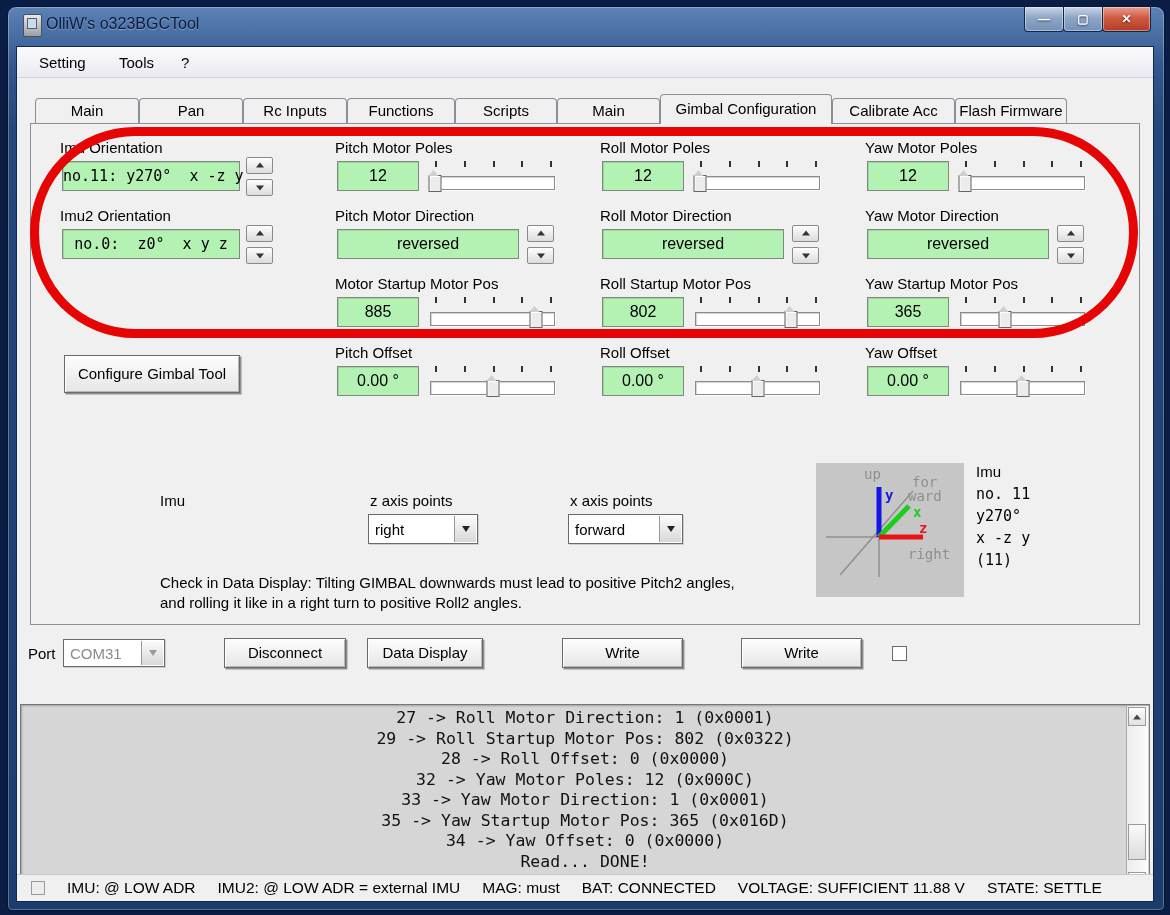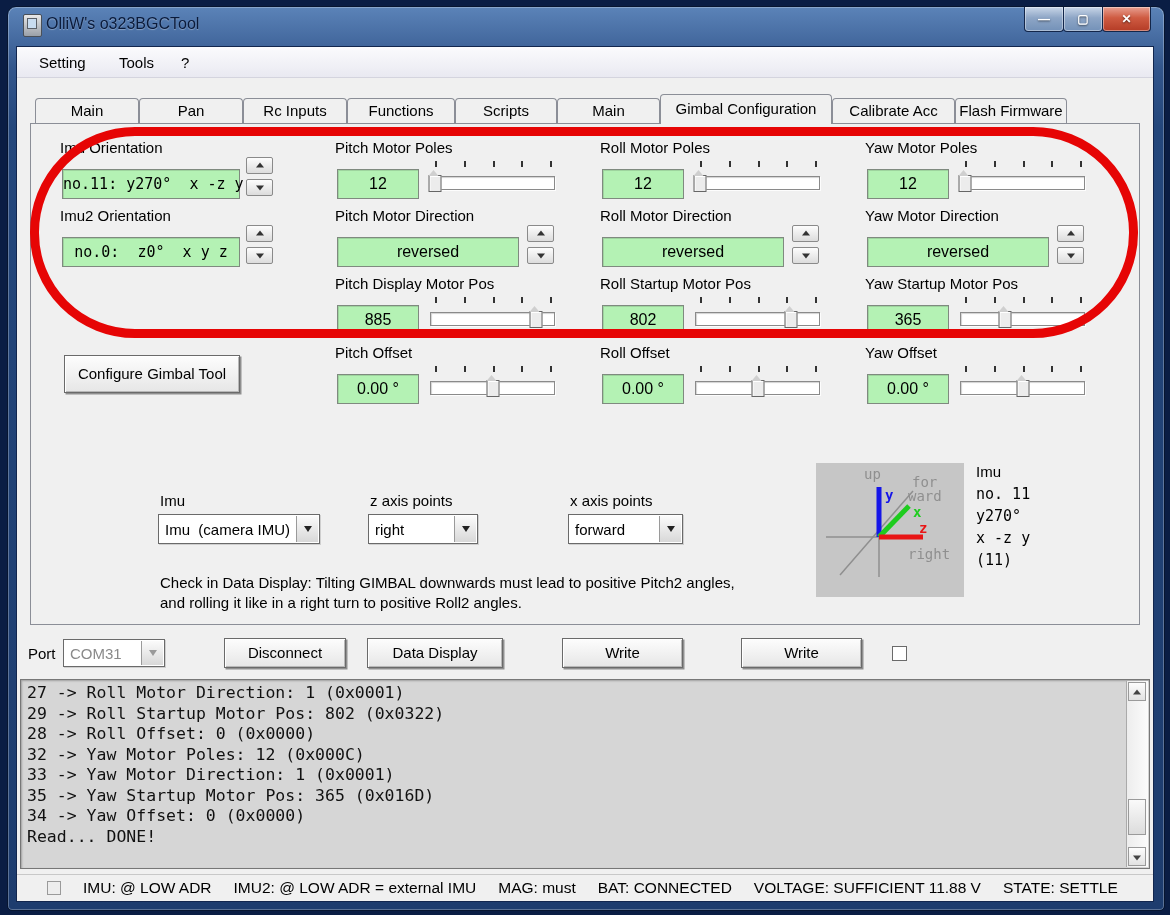--- a/index.html
+++ b/index.html
@@ -25,21 +25,21 @@
            border-bottom:1px solid #d4d4de;}
   .menu-item{position:absolute;top:5px;font-size:15px;padding:2px 6px;}
   
   .tab{position:absolute;box-sizing:border-box;border:1px solid #8b8e97;border-bottom:none;border-radius:4px 4px 0 0;
        background:#f0f0f0;text-align:center;font-size:15px;line-height:24px;}
   .tab.active{background:#f0f0f0;z-index:6;line-height:28px;box-shadow:0 2px 0 #f0f0f0;}
   .panel{position:absolute;left:30px;top:123px;width:1110px;height:502px;border:1px solid #8b8e97;background:#f0f0f0;box-sizing:border-box;z-index:1;}
   
   .lbl{position:absolute;font-size:15px;white-space:nowrap;z-index:3;}
   .greenbox{position:absolute;box-sizing:border-box;background:#b4f2b4;border:1px solid #7f8a7f;
-            box-shadow:inset 1px 1px 0 rgba(0,0,0,.12);text-align:center;font-size:16px;line-height:28px;z-index:3;white-space:pre;margin-top:8px;}
+            box-shadow:inset 1px 1px 0 rgba(0,0,0,.12);text-align:center;font-size:16px;line-height:28px;z-index:3;white-space:pre;}
   .greenbox.mono{font-family:"DejaVu Sans Mono",monospace;font-size:15px;}
   .spinner{position:absolute;width:27px;z-index:3;}
   .spinbtn{position:relative;width:27px;height:17px;box-sizing:border-box;border:1px solid #8a8a8a;border-radius:2px;
            background:linear-gradient(#fdfdfd,#dcdcdc);margin-bottom:5px;}
   .spinbtn::after{content:'';position:absolute;left:50%;top:50%;transform:translate(-50%,-50%);border:4px solid transparent;}
   .spin-up::after{border-bottom:5px solid #333;margin-top:-3px;}
   .spin-down::after{border-top:5px solid #333;margin-top:2px;}
   .slider{position:absolute;height:34px;z-index:3;}
   .slider .track{position:absolute;left:0;right:0;bottom:3px;height:12px;background:#fff;border:1px solid #8a8a8a;
                  box-shadow:inset 1px 1px 1px rgba(0,0,0,.18),1px 1px 0 #fdfdfd;}
@@ -63,33 +63,33 @@
   .checkbox{position:absolute;box-sizing:border-box;width:15px;height:15px;background:#fff;border:1px solid #6a6a6a;z-index:3;}
   
   .red-ellipse{position:absolute;left:30px;top:127px;width:1108px;height:211px;border:9px solid #e60505;
                border-radius:105px;box-sizing:border-box;z-index:8;pointer-events:none;}
   
   .diagram{position:absolute;left:816px;top:463px;width:148px;height:134px;background:#c6c6c6;z-index:3;}
   .imu-info{position:absolute;left:976px;top:461px;font-size:15px;line-height:22px;z-index:3;}
   .imu-info .mono{font-family:"DejaVu Sans Mono",monospace;}
   .note{position:absolute;font-size:15px;z-index:3;white-space:nowrap;}
   
-  .console{position:absolute;left:20px;top:679px;width:1130px;height:190px;box-sizing:border-box;background:#d6d6d6;
-           border:1px solid #777;box-shadow:inset 1px 1px 2px rgba(0,0,0,.25);z-index:3;}
+  .console{position:absolute;left:20px;top:704px;width:1130px;height:190px;box-sizing:border-box;background:#d6d6d6;
+           border:1px solid #777;box-shadow:inset 1px 1px 2px rgba(0,0,0,.25);z-index:3;text-align:center;}
   .console pre{margin:0;padding:3px 6px;font-family:"DejaVu Sans Mono",monospace;font-size:16.5px;line-height:20.5px;color:#111;}
   .vscroll{position:absolute;right:1px;top:1px;bottom:1px;width:21px;background:linear-gradient(90deg,#ededed,#fbfbfb);border-left:1px solid #aaa;}
   .sbtn{position:absolute;left:1px;width:18px;height:19px;background:linear-gradient(#fdfdfd,#e2e2e2);border:1px solid #9a9a9a;box-sizing:border-box;}
   .sbtn::after{content:'';position:absolute;left:50%;top:50%;transform:translate(-50%,-50%);border:4px solid transparent;}
   .sbtn.up{top:1px;} .sbtn.up::after{border-bottom:5px solid #444;margin-top:-2px;}
   .sbtn.down{bottom:1px;} .sbtn.down::after{border-top:5px solid #444;margin-top:3px;}
   .sthumb{position:absolute;left:1px;width:18px;height:36px;top:118px;background:linear-gradient(#fafafa,#dcdcdc);
           border:1px solid #9a9a9a;box-sizing:border-box;}
   
   .statusbar{position:absolute;left:17px;top:874px;width:1136px;height:27px;background:#f0f0f0;border-top:1px solid #c8c8c8;
-             z-index:3;display:flex;align-items:center;gap:22px;padding-left:30px;box-sizing:border-box;font-size:15.5px;white-space:nowrap;}
+             z-index:3;display:flex;align-items:center;gap:22px;padding-left:14px;box-sizing:border-box;font-size:15.5px;white-space:nowrap;}
   .statusbar .cb{width:12px;height:12px;border:1px solid #9a9a9a;background:#ededed;flex:0 0 auto;}
 </style>
 </head>
 <body>
 
 <div id="screen">
 
   <div class="win-frame"></div>
   <div class="app-icon"></div>
   <div class="titlebar-title">OlliW's o323BGCTool</div>
@@ -185,21 +185,21 @@
     <div class="spinbtn spin-down"></div>
   </div>
 
   <div class="lbl" style="left:865px;top:207px;">Yaw Motor Direction</div>
   <div class="greenbox" style="left:867px;top:229px;width:182px;height:30px;">reversed</div>
   <div class="spinner" style="left:1057px;top:225px;">
     <div class="spinbtn spin-up"></div>
     <div class="spinbtn spin-down"></div>
   </div>
 
-  <div class="lbl" style="left:335px;top:275px;">Pitch Display Motor Pos</div>
+  <div class="lbl" style="left:335px;top:275px;">Motor Startup Motor Pos</div>
   <div class="greenbox" style="left:337px;top:297px;width:82px;height:30px;">885</div>
   <div class="slider" style="left:430px;top:295px;width:125px;">
     <div class="tick t1"></div>
       <div class="tick t2"></div>
       <div class="tick t3"></div>
       <div class="tick t4"></div>
       <div class="tick t5"></div>
     <div class="track"></div>
     <div class="thumb" style="left: 85%;"></div>
   </div>
@@ -262,24 +262,20 @@
     <div class="tick t1"></div>
       <div class="tick t2"></div>
       <div class="tick t3"></div>
       <div class="tick t4"></div>
       <div class="tick t5"></div>
     <div class="track"></div>
     <div class="thumb" style="left: 50%;"></div>
   </div>
 
   <div class="lbl" style="left:160px;top:492px;">Imu</div>
-  <div class="combo" style="left:158px;top:514px;width:162px;height:30px;">
-    <span class="val">Imu  (camera IMU)</span>
-    <span class="drop"></span>
-  </div>
   <div class="lbl" style="left:370px;top:492px;">z axis points</div>
   <div class="combo" style="left:368px;top:514px;width:110px;height:30px;">
     <span class="val">right</span>
     <span class="drop"></span>
   </div>
   <div class="lbl" style="left:570px;top:492px;">x axis points</div>
   <div class="combo" style="left:568px;top:514px;width:115px;height:30px;">
     <span class="val">forward</span>
     <span class="drop"></span>
   </div>
@@ -313,21 +309,21 @@
     <div class="mono">x -z y</div>
     <div class="mono">(11)</div>
   </div>
 
   <div class="lbl" style="left:28px;top:645px;">Port</div>
   <div class="combo disabled" style="left:63px;top:639px;width:102px;height:28px;">
     <span class="val">COM31</span>
     <span class="drop"></span>
   </div>
   <div class="btn3d" style="left:224px;top:638px;width:122px;height:30px;line-height:28px;">Disconnect</div>
-  <div class="btn3d" style="left:367px;top:638px;width:136px;height:30px;line-height:28px;">Data Display</div>
+  <div class="btn3d" style="left:367px;top:638px;width:116px;height:30px;line-height:28px;">Data Display</div>
   <div class="btn3d" style="left:562px;top:638px;width:121px;height:30px;line-height:28px;">Write</div>
   <div class="btn3d" style="left:741px;top:638px;width:121px;height:30px;line-height:28px;">Write</div>
   <div class="checkbox" style="left:892px;top:646px;"></div>
 
   <div class="console">
     <pre>27 -&gt; Roll Motor Direction: 1 (0x0001)
 29 -&gt; Roll Startup Motor Pos: 802 (0x0322)
 28 -&gt; Roll Offset: 0 (0x0000)
 32 -&gt; Yaw Motor Poles: 12 (0x000C)
 33 -&gt; Yaw Motor Direction: 1 (0x0001)

